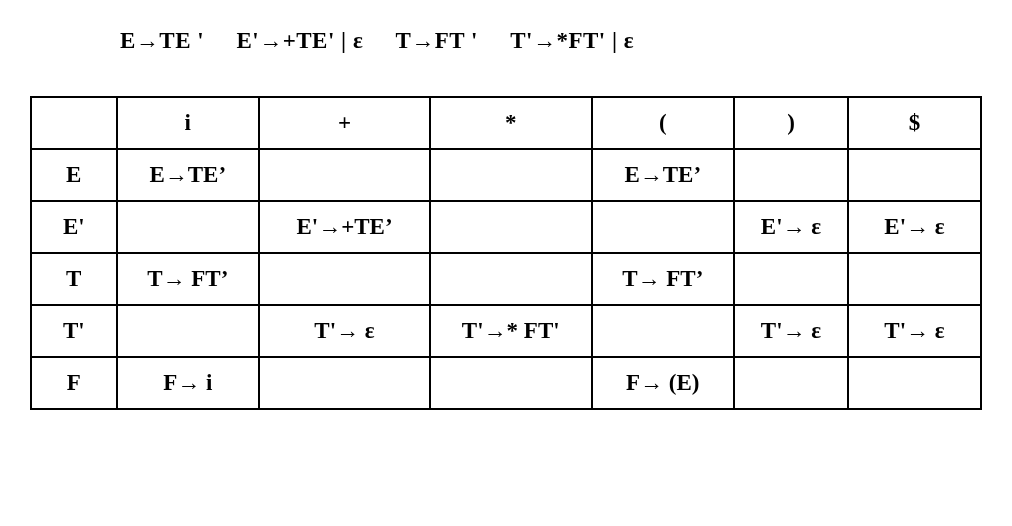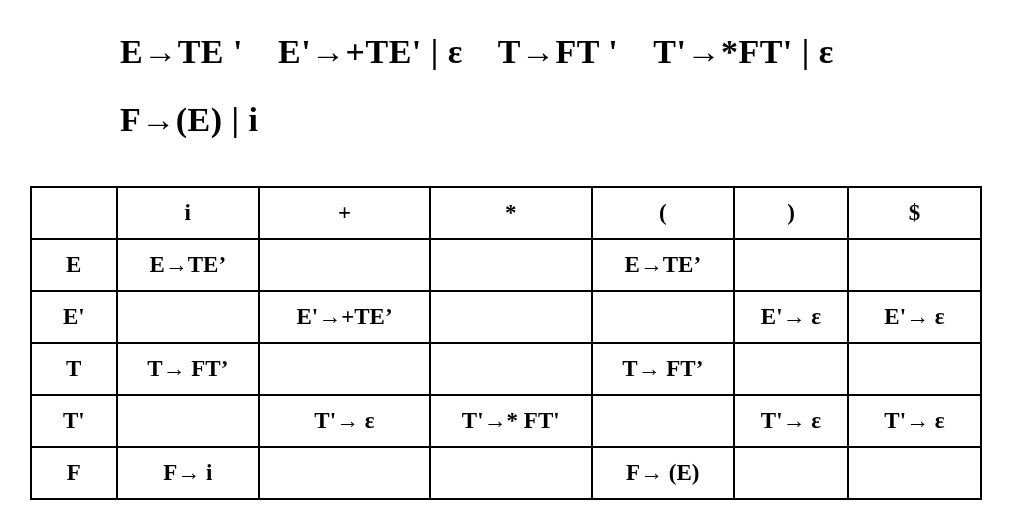--- a/index.html
+++ b/index.html
@@ -4,21 +4,21 @@
   <style>
     body {
       margin: 0;
       padding: 18px 30px;
       background: #fff;
       font-family: Georgia, "Times New Roman", serif;
       color: #000;
     }
     .grammar-block {
       font-weight: bold;
-      font-size: 34px;
+      font-size: 23px;
       line-height: 2.0;
       padding-left: 90px;
       padding-right: 20px;
       margin-bottom: 32px;
       letter-spacing: 0.5px;
     }
     .grammar-block span.rule {
       display: inline-block;
       margin-right: 26px;
     }
@@ -49,21 +49,20 @@
   </style>
 </head>
 <body>
 
 <div class="grammar-block">
   <span class="rule">E→TE '</span>
   <span class="rule">E'→+TE' | ε</span>
   <span class="rule">T→FT '</span>
   <span class="rule">T'→*FT' | ε</span>
   <br>
-  <span class="rule">F→(E) | i</span>
 </div>
 
 <table class="parse-table">
   <colgroup>
     <col class="rowhdr">
       <col class="c-i">
       <col class="c-plus">
       <col class="c-star">
       <col class="c-lpar">
       <col class="c-rpar">

